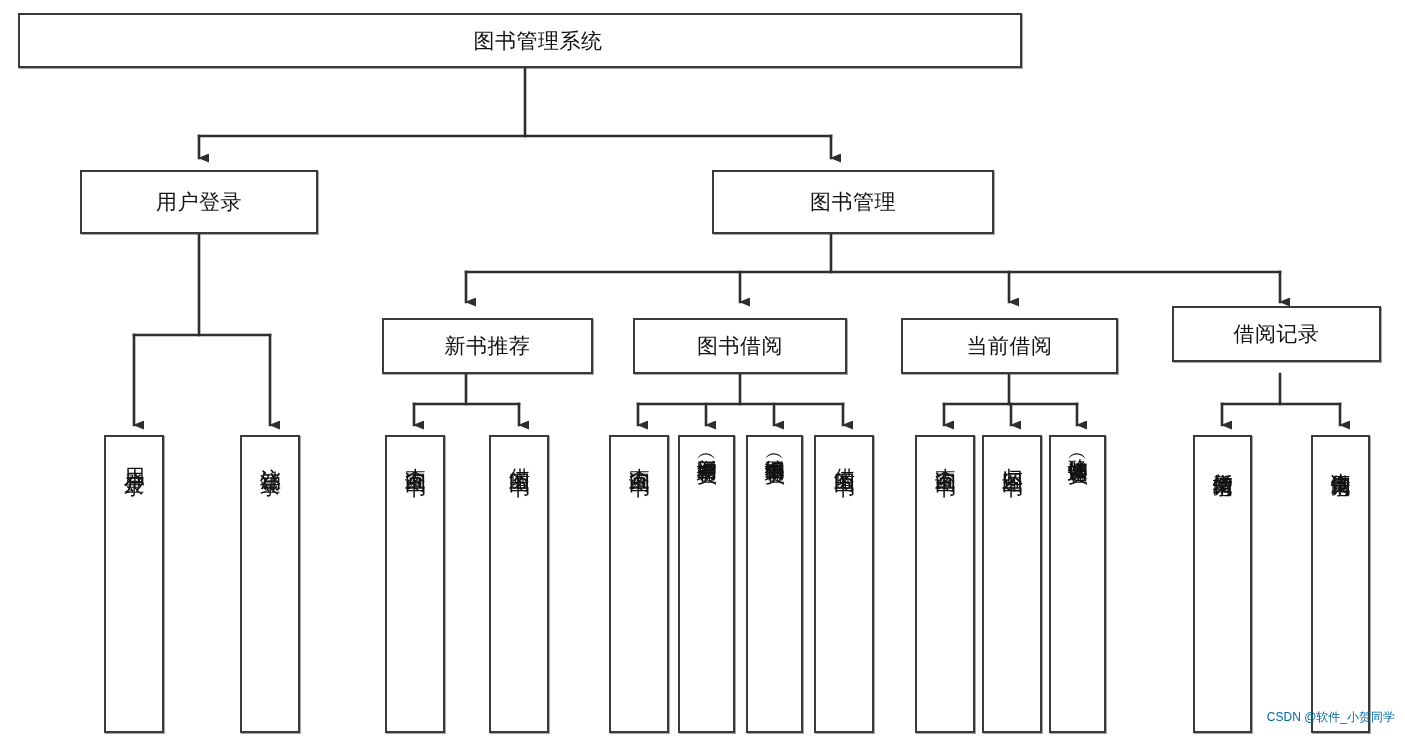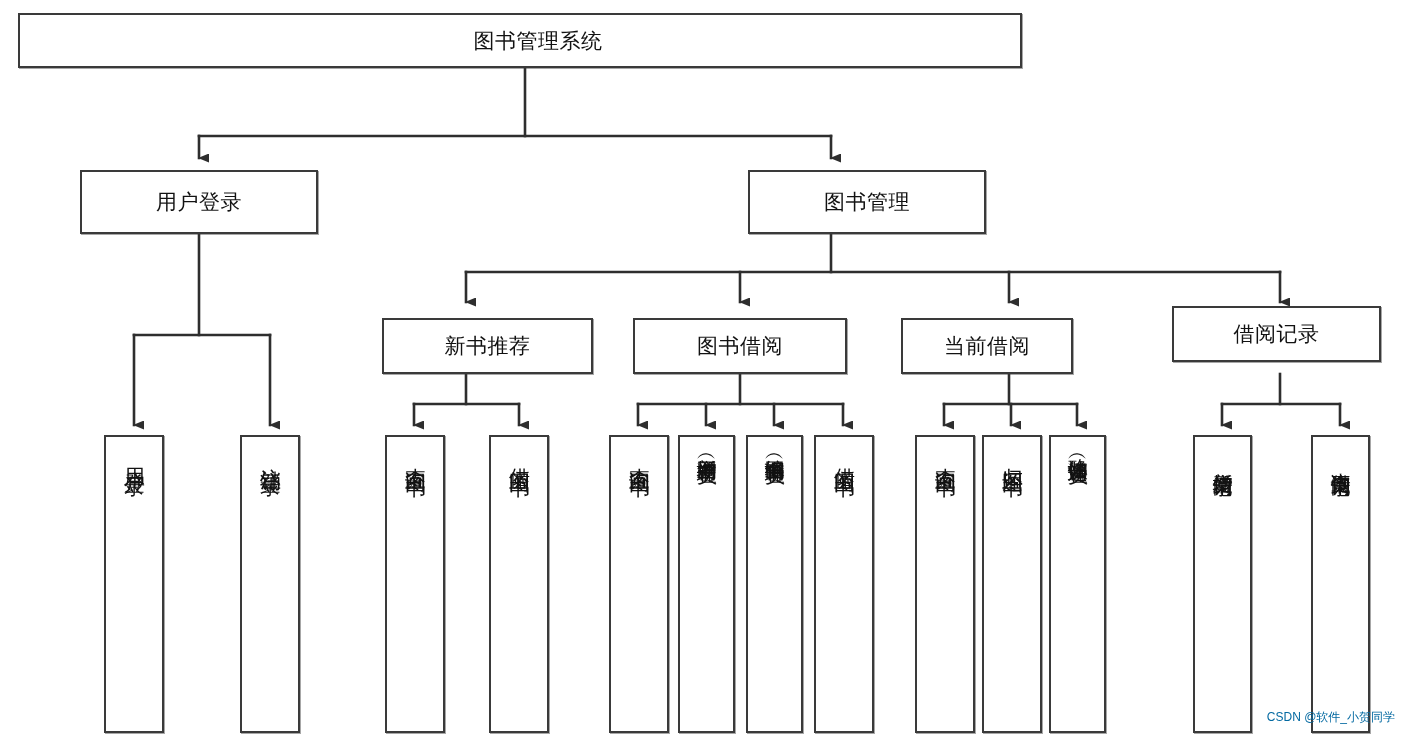--- a/index.html
+++ b/index.html
@@ -112,31 +112,31 @@
     </g>
   </svg>
 
   <div class="node horiz" style="left:18px;top:13px;width:1004px;height:55px;padding-left:36px;">
     <span class="label">图书管理系统</span>
   </div>
 
   <div class="node horiz" style="left:80px;top:170px;width:238px;height:64px;">
     <span class="label">用户登录</span>
   </div>
-  <div class="node horiz" style="left:712px;top:170px;width:238px;height:64px;margin-left:36px;">
+  <div class="node horiz" style="left:712px;top:170px;width:282px;height:64px;">
     <span class="label">图书管理</span>
   </div>
 
   <div class="node horiz" style="left:382px;top:318px;width:211px;height:56px;">
     <span class="label">新书推荐</span>
   </div>
   <div class="node horiz" style="left:633px;top:318px;width:214px;height:56px;">
     <span class="label">图书借阅</span>
   </div>
-  <div class="node horiz" style="left:901px;top:318px;width:172px;height:56px;">
+  <div class="node horiz" style="left:901px;top:318px;width:217px;height:56px;">
     <span class="label">当前借阅</span>
   </div>
   <div class="node horiz" style="left:1172px;top:306px;width:209px;height:56px;">
     <span class="label">借阅记录</span>
   </div>
 
   <div class="node vert" style="left:104px;top:435px;width:60px;height:298px;">
     <span class="label">用户登录</span>
   </div>
   <div class="node vert" style="left:240px;top:435px;width:60px;height:298px;">

